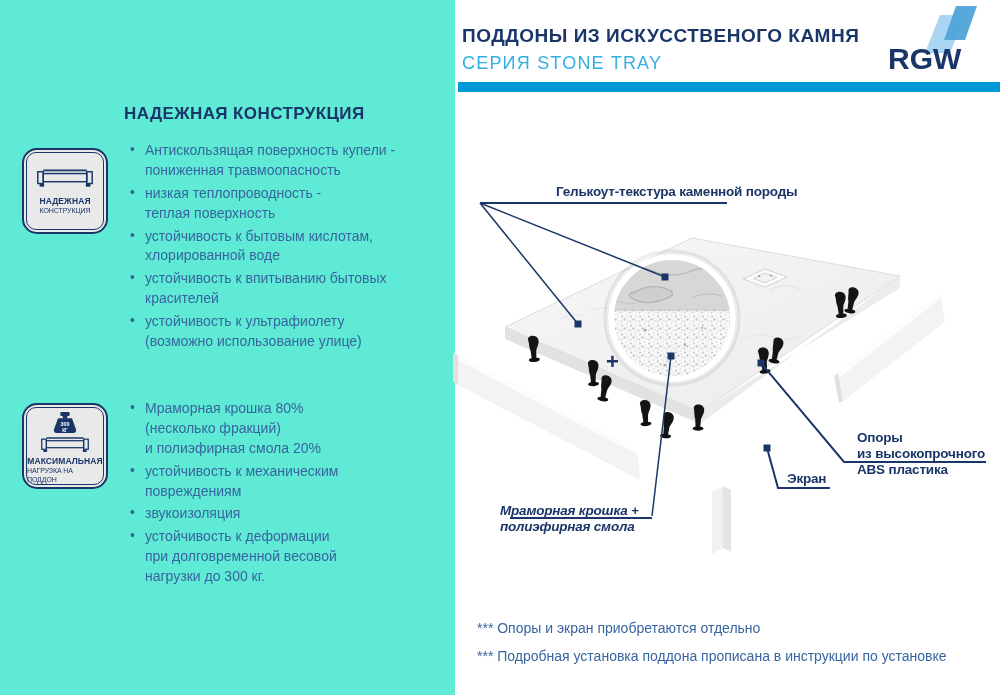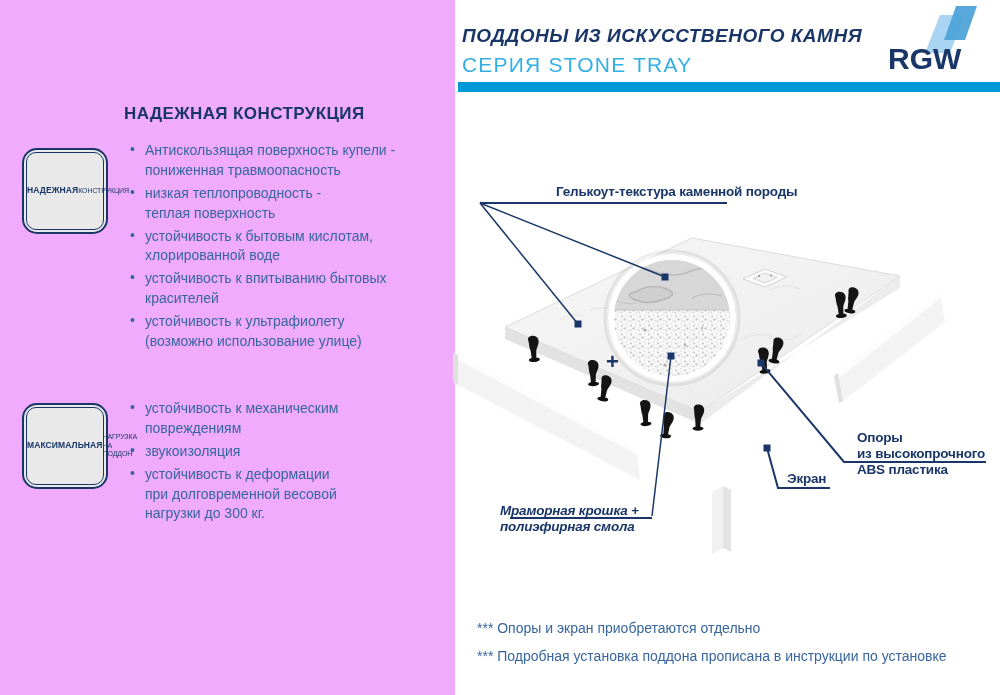--- a/index.html
+++ b/index.html
@@ -1,43 +1,43 @@
 <!DOCTYPE html>
 <html><head>
 <meta charset="utf-8">
 <style>
   html,body{margin:0;padding:0;background:#ffffff;}
   .page{
     position:relative;width:1000px;height:695px;overflow:hidden;
     font-family:"Liberation Sans",sans-serif;background:#ffffff;color:#1a3668;
   }
   
-  .left-panel{position:absolute;left:0;top:0;width:455px;height:695px;background:#f0abfc;}
+  .left-panel{position:absolute;left:0;top:0;width:455px;height:695px;background:#5eead4;}
   .left-heading{position:absolute;left:124px;top:104px;font-size:17px;font-weight:bold;
     color:#1a3668;letter-spacing:.4px;white-space:nowrap;}
   .features{position:absolute;left:130px;width:320px;margin:0;padding:0;
     color:#38659f;font-size:14px;line-height:1.42;}
   .features li{list-style:none;position:relative;padding-left:15px;margin:0 0 3px 0;white-space:pre-line;}
   .features li::before{content:"•";position:absolute;left:0;top:-1px;color:#38659f;}
   .f1{top:141px;}
   .f2{top:399px;}
   
   .badge{position:absolute;left:22px;width:86px;height:86px;box-sizing:border-box;
     border:2.5px solid #1a3668;border-radius:15px;background:#e9e9e9;}
   .badge-inner{position:absolute;inset:2px;border:1.2px solid #1a3668;border-radius:10px;
-    display:flex;flex-direction:row;align-items:center;}
+    display:flex;flex-direction:column;align-items:center;}
   .badge1{top:148px;} .badge2{top:403px;padding-left:44px;}
   .badge-t1{font-size:8.5px;font-weight:bold;color:#1a3668;letter-spacing:.1px;line-height:1.15;}
   .badge-t2{font-size:7px;color:#1a3668;letter-spacing:-.1px;line-height:1.2;}
   .badge1 svg{margin:13px 0 5px;}
   .badge2 svg{margin:4px 0 2px;}
   
   .title{position:absolute;left:462px;top:25px;font-size:19px;font-weight:bold;
-    color:#1a3668;letter-spacing:.5px;white-space:nowrap;font-style:italic;}
-  .subtitle{position:absolute;left:462px;top:53px;font-size:21px;color:#33afe3;
+    color:#1a3668;letter-spacing:.5px;white-space:nowrap;}
+  .subtitle{position:absolute;left:462px;top:53px;font-size:18px;color:#33afe3;
     letter-spacing:1.2px;white-space:nowrap;}
   .logo{position:absolute;left:888px;top:5px;}
   .cyan-bar{position:absolute;left:458px;top:82px;width:542px;height:10px;background:#0099d8;}
   
   .diagram{position:absolute;left:440px;top:170px;width:560px;height:420px;}
   .dlabel{position:absolute;font-weight:bold;font-size:13.5px;color:#1a3668;
     letter-spacing:-.2px;white-space:nowrap;line-height:16px;}
   .plus{position:absolute;left:606px;top:349px;font-size:22px;font-weight:bold;color:#1a3668;}
   .footnote{position:absolute;left:477px;font-size:14px;color:#38659f;white-space:nowrap;}
   .fn1{top:620px;} .fn2{top:648px;}
@@ -92,20 +92,23 @@
           <rect x="8" y="37" width="48" height="9" fill="none" stroke="#1a3668" stroke-width="1.6"></rect>
           <rect x="4" y="48.5" width="5" height="3" fill="#1a3668"></rect>
           <rect x="55" y="48.5" width="5" height="3" fill="#1a3668"></rect>
         </svg>
         <div class="badge-t1">МАКСИМАЛЬНАЯ</div>
         <div class="badge-t2">НАГРУЗКА НА ПОДДОН</div>
       </div>
     </div>
 
     <ul class="features f2">
+      <li>Мраморная крошка 80%
+(несколько фракций)
+и полиэфирная смола 20%</li>
       <li>устойчивость к механическим
 повреждениям</li>
       <li>звукоизоляция</li>
       <li>устойчивость к деформации
 при долговременной весовой
 нагрузки до 300 кг.</li>
     </ul>
   </div>
 
   <div class="title">ПОДДОНЫ ИЗ ИСКУССТВЕНОГО КАМНЯ</div>

